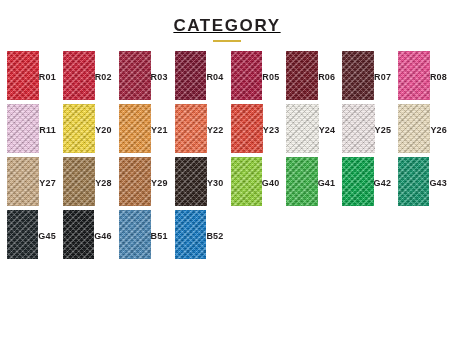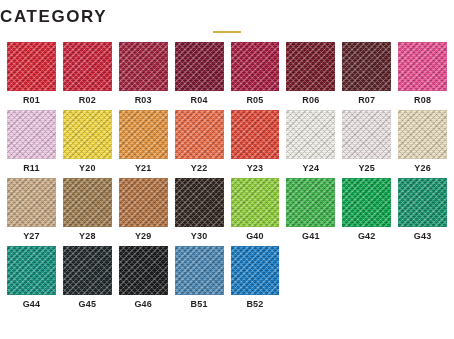--- a/index.html
+++ b/index.html
@@ -17,22 +17,23 @@
   #page {
     position: relative;
     width: 454px;
     height: 339px;
     background: #ffffff;
     box-sizing: border-box;
   }
 
   
   .header {
-    padding-top: 7px;
-    text-align: left;
+    padding-top: 16px;
+    text-align: center;
+    text-decoration: underline;
   }
   .page-title {
     font-size: 17px;
     font-weight: bold;
     letter-spacing: 1.6px;
     color: #231f20;
     line-height: 20px;
   }
   .title-rule {
     width: 28px;
@@ -46,21 +47,21 @@
     margin-top: 9px;
     padding: 0 7px;
     display: grid;
     grid-template-columns: repeat(8, 1fr);
     column-gap: 7px;
     row-gap: 4px;
     box-sizing: border-box;
   }
   .cell {
     display: flex;
-    flex-direction: column;
+    flex-direction: row;
     align-items: center;
   }
   .chip {
     width: 100%;
     height: 49px;
     position: relative;
     overflow: hidden;
     background-color: #cccccc;
   }
   
@@ -202,24 +203,20 @@
       </div>
       <div class="cell">
         <div class="chip" style="background-color: rgb(7, 166, 74);"></div>
         <div class="chip-label">G42</div>
       </div>
       <div class="cell">
         <div class="chip" style="background-color: rgb(17, 147, 106);"></div>
         <div class="chip-label">G43</div>
       </div>
       <div class="cell">
-        <div class="chip" style="background-color: rgb(14, 143, 124);"></div>
-        <div class="chip-label">G44</div>
-      </div>
-      <div class="cell">
         <div class="chip" style="background-color: rgb(29, 37, 41);"></div>
         <div class="chip-label">G45</div>
       </div>
       <div class="cell">
         <div class="chip" style="background-color: rgb(22, 24, 26);"></div>
         <div class="chip-label">G46</div>
       </div>
       <div class="cell">
         <div class="chip" style="background-color: rgb(71, 133, 180);"></div>
         <div class="chip-label">B51</div>

